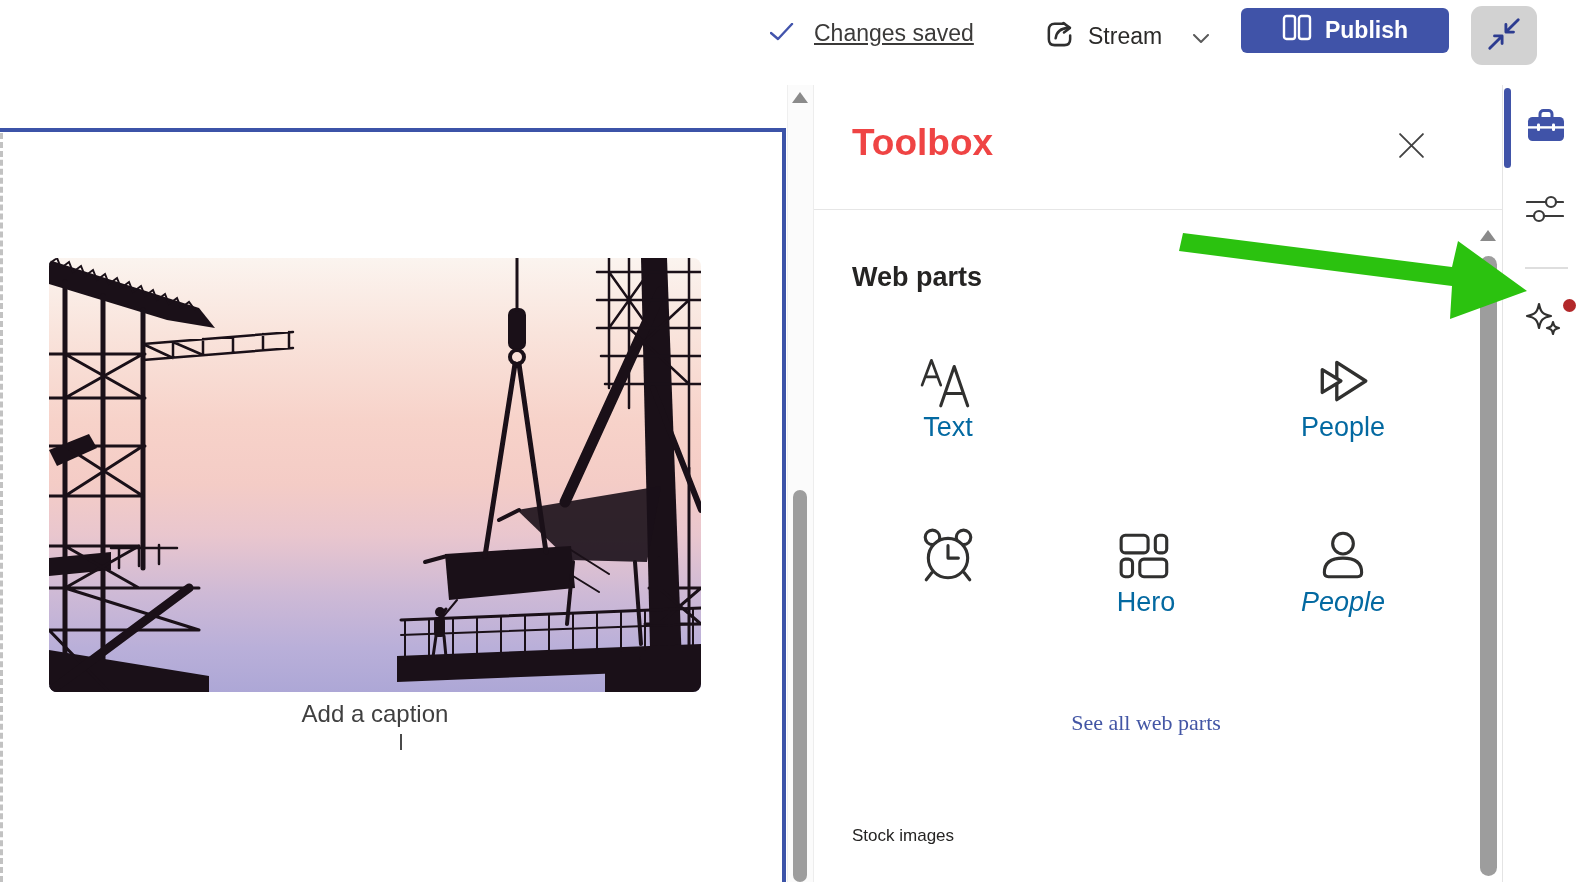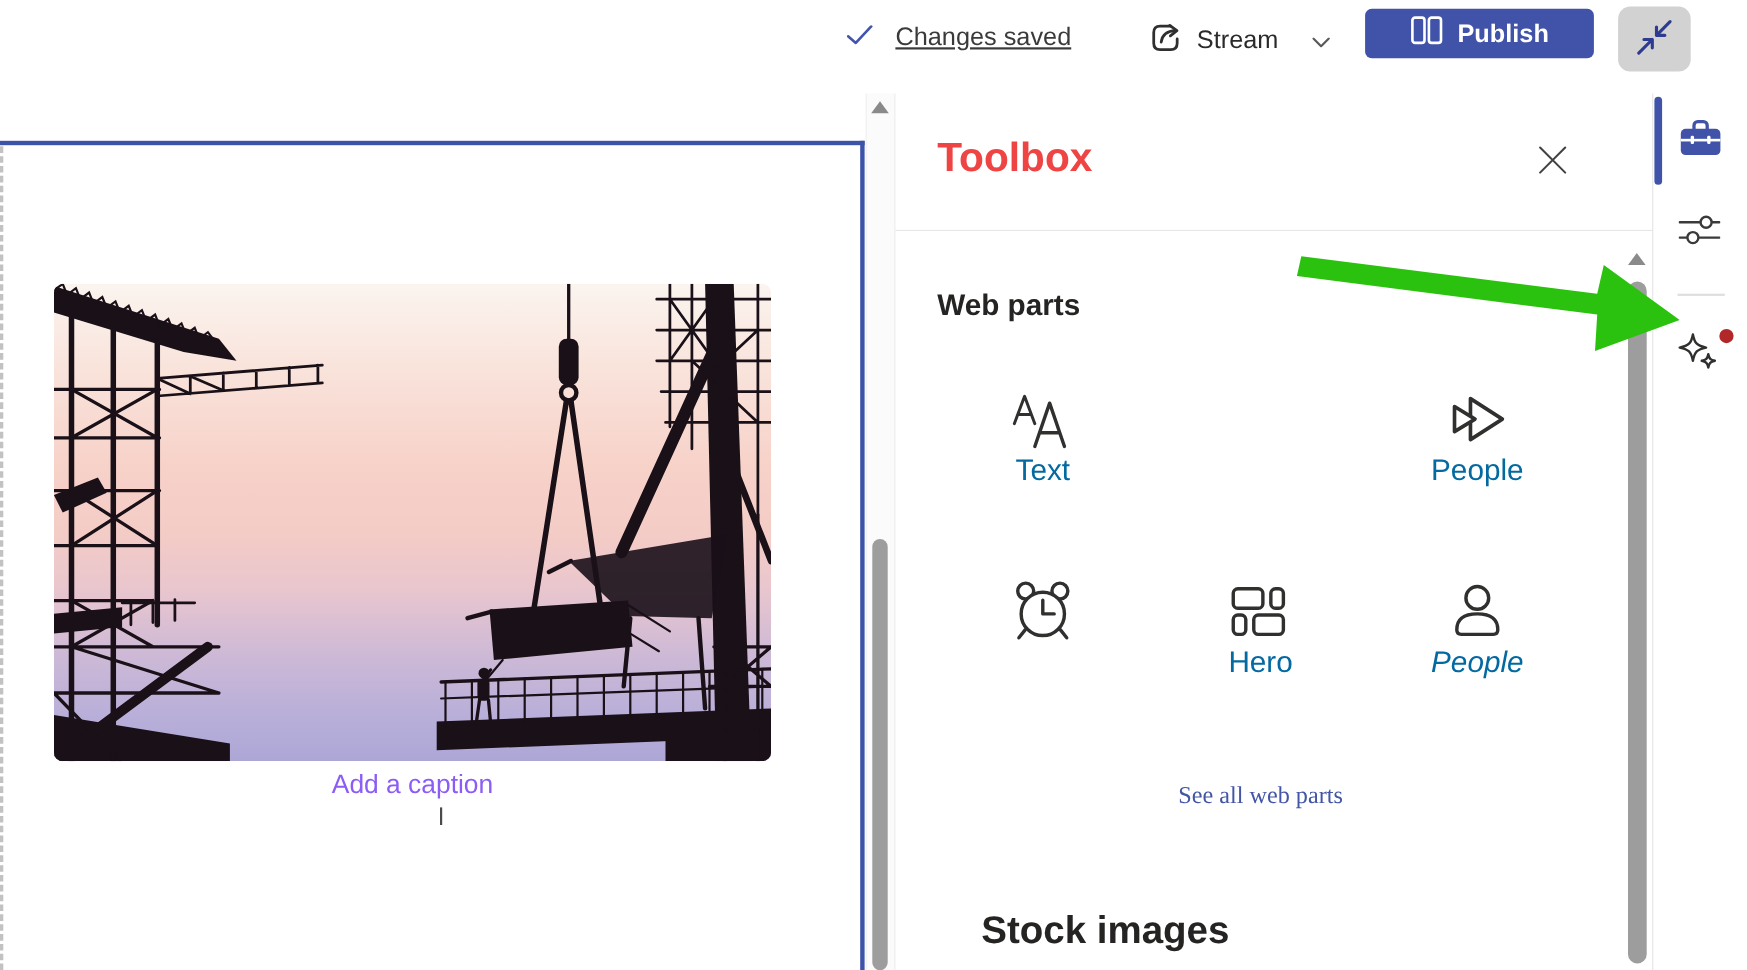--- a/index.html
+++ b/index.html
@@ -14,21 +14,21 @@
        display:flex;align-items:center;justify-content:center;gap:13px;color:#fff;font-size:23px;
        font-weight:bold;font-family:inherit;cursor:pointer;}
   .collapse-btn{left:1471px;top:6px;width:66px;height:59px;background:#d2d2d2;border:none;border-radius:11px;
        display:flex;align-items:center;justify-content:center;cursor:pointer;}
   
   .selection-border{left:0;top:128px;width:786px;height:754px;box-sizing:border-box;
        border-top:4px solid #3C53A8;border-right:4px solid #3C53A8;pointer-events:none;}
   .dashed-edge{left:0;top:133px;height:749px;width:0;border-left:3px dashed #c2c2c2;pointer-events:none;}
   .image-part{left:49px;top:258px;width:652px;height:434px;border-radius:8px;overflow:hidden;cursor:pointer;}
   .image-part svg{display:block;width:100%;height:100%;}
-  .caption{left:49px;top:700px;width:652px;text-align:center;font-size:24px;color:#8b5cf6;cursor:text;}
+  .caption{left:49px;top:700px;width:652px;text-align:center;font-size:24px;color:#404040;cursor:text;}
   .text-cursor{left:400px;top:734px;width:2px;height:16px;background:#4a4a4a;}
   
   .c-track{left:787px;top:85px;width:26px;height:797px;background:#fbfbfb;border-left:1px solid #efefef;}
   .tri-up{width:0;height:0;border-left:8px solid transparent;border-right:8px solid transparent;
        border-bottom:11px solid #8a8a8a;cursor:pointer;}
   .c-arrow{left:792px;top:92px;}
   .c-thumb{left:793px;top:490px;width:14px;height:392px;background:#9d9d9d;border-radius:7px;cursor:grab;}
   .p-arrow{left:1480px;top:230px;}
   .p-thumb{left:1480px;top:256px;width:17px;height:620px;background:#9d9d9d;border-radius:9px;cursor:grab;}
   
@@ -37,21 +37,21 @@
   .tb-title{left:852px;top:122px;font-size:37px;font-weight:600;color:#ef4444;}
   .tb-close{left:1394px;top:130px;width:34px;height:34px;background:none;border:none;cursor:pointer;padding:2px;}
   .tb-divider{left:814px;top:209px;width:688px;height:1px;background:#e6e6e6;}
   .wp-heading{left:852px;top:262px;font-size:27px;font-weight:600;color:#252423;}
   .wp-item{width:150px;text-align:center;cursor:pointer;}
   .wp-item .ic{height:60px;display:flex;align-items:flex-end;justify-content:center;}
   .wp-item .lbl{font-size:27px;line-height:34px;color:#0369a1;}
   .r1c1{left:873px;top:350px;} .r1c2{left:1071px;top:350px;} .r1c3{left:1268px;top:350px;}
   .r2c1{left:873px;top:525px;} .r2c2{left:1071px;top:525px;} .r2c3{left:1268px;top:525px;font-style:italic;}
   .see-all{left:996px;top:710px;width:300px;text-align:center;font-size:22px;color:#4356A5;cursor:pointer;font-family:Liberation Serif, serif;}
-  .stock-heading{left:892px;top:826px;font-size:35px;font-weight:700;color:#252423;}
+  .stock-heading{left:852px;top:826px;font-size:17px;font-weight:400;color:#252423;}
   
   .rail-pill{left:1504px;top:88px;width:7px;height:80px;border-radius:4px;background:#4053A8;}
   .rail-btn{background:none;border:none;padding:0;cursor:pointer;}
   .rail-toolbox{left:1527px;top:107px;}
   .rail-sliders{left:1526px;top:195px;}
   .rail-divider{left:1525px;top:267px;width:43px;height:2px;background:#dedede;}
   .red-dot{left:1563px;top:299px;width:13px;height:13px;border-radius:50%;background:#B2282A;}
   .rail-sparkle{left:1522px;top:300px;}
   
   .annotation{left:0;top:0;width:1588px;height:882px;pointer-events:none;z-index:40;}

